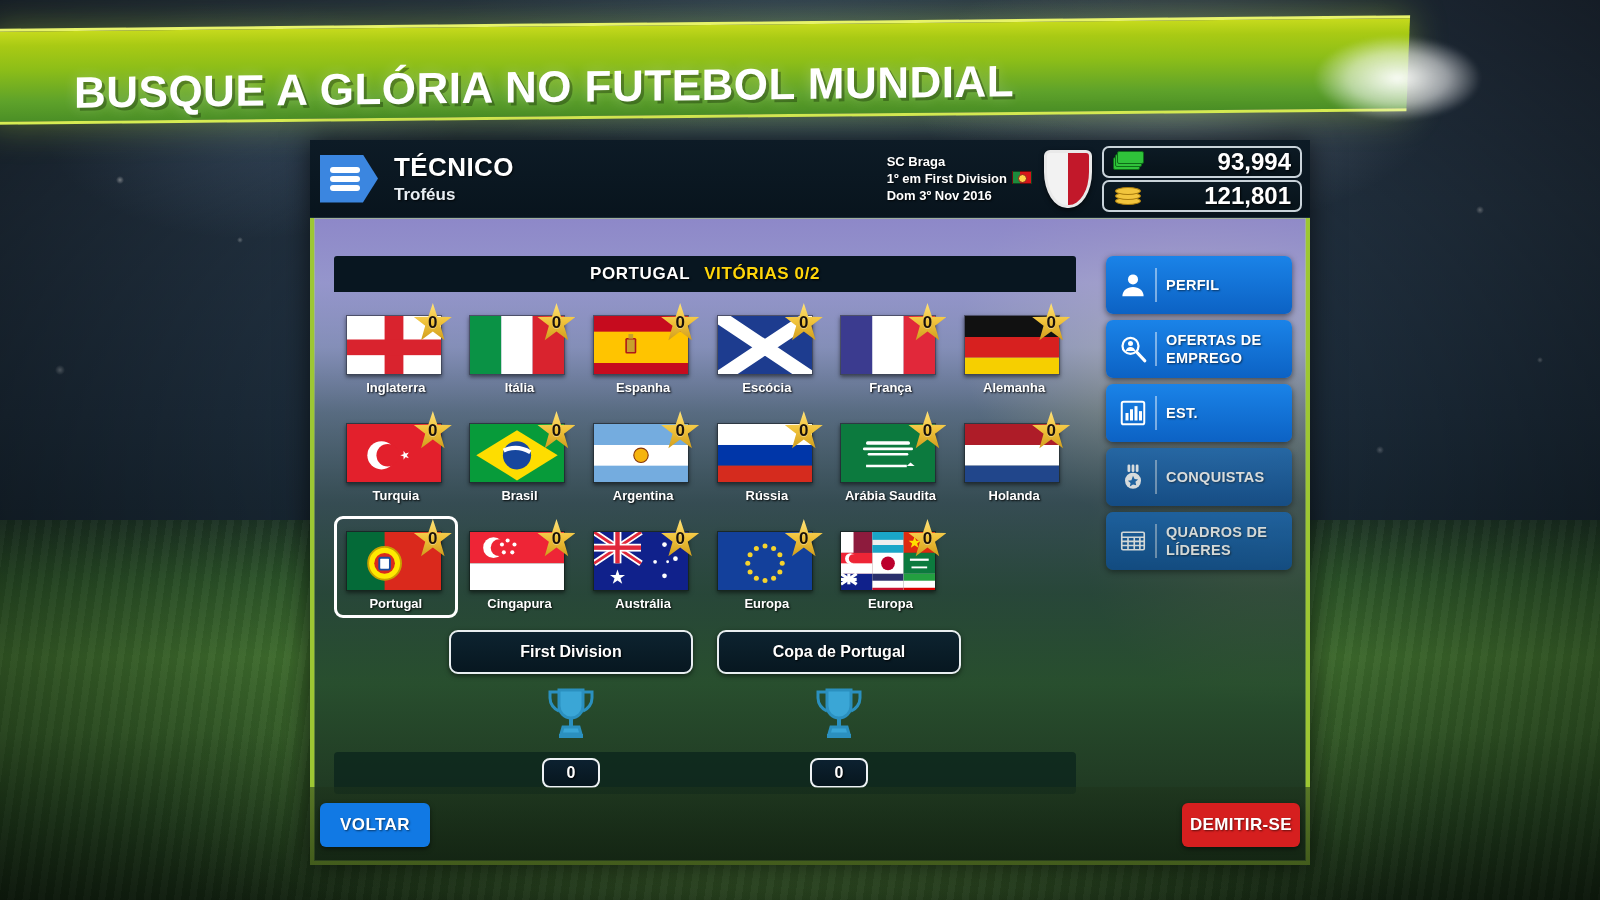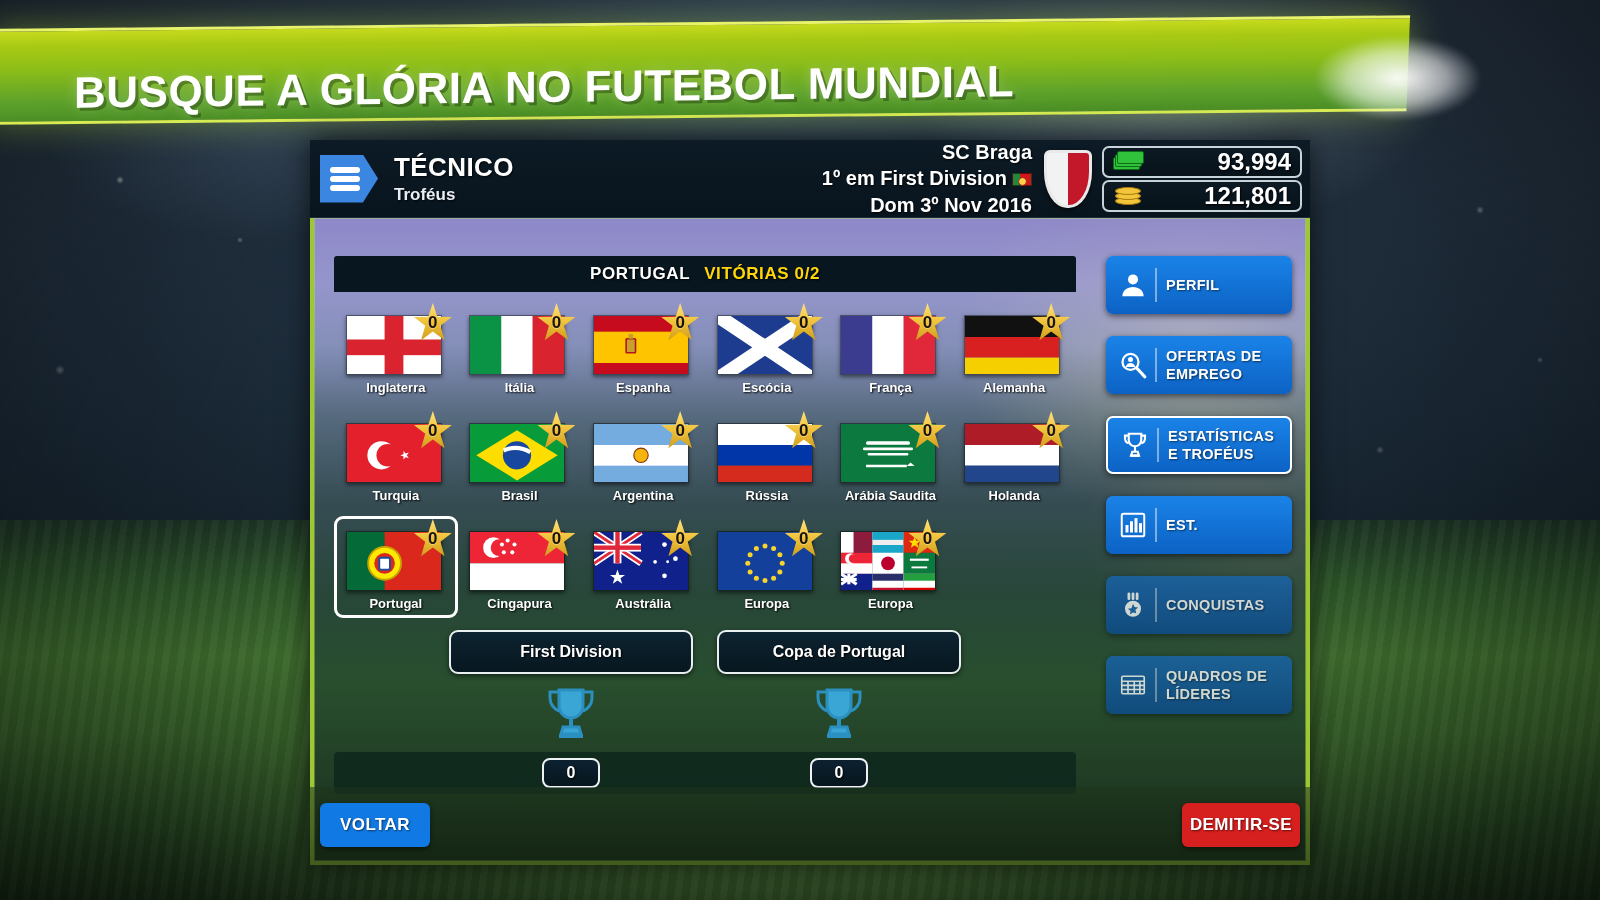--- a/index.html
+++ b/index.html
@@ -111,22 +111,22 @@
   .title-main {
     font-size: 26px; font-weight: 700; color: #ffffff; letter-spacing: .4px;
     text-shadow: 1px 1px 2px rgba(0,0,0,.8);
   }
   .title-sub {
     font-size: 17px; font-weight: 700; color: #e8eef3; margin-top: 2px;
     text-shadow: 1px 1px 2px rgba(0,0,0,.8);
   }
 
   .club-block {
-    margin-left: auto; text-align: right; color: #ffffff;
-    font-size: 20px; font-weight: 700; line-height: 1.33;
+    margin-left: auto; text-align: left; color: #ffffff;
+    font-size: 13px; font-weight: 700; line-height: 1.33;
     text-shadow: 1px 1px 2px rgba(0,0,0,.85);
   }
   .club-line { white-space: nowrap; }
   .mini-flag {
     display: inline-block; width: 20px; height: 13px; vertical-align: -1px;
     margin-left: 5px; border: 1px solid rgba(0,0,0,.5);
     background: linear-gradient(90deg, #1d8a3c 0 40%, #d7141a 40% 100%);
     position: relative;
   }
   .mini-flag::after {
@@ -283,21 +283,21 @@
     border: 2px solid #eef2f5;
     background: linear-gradient(180deg, #0c2130 0%, #07161e 100%);
     display: flex; align-items: center; justify-content: center;
     color: #ffffff; font-size: 16px; font-weight: 700;
     text-shadow: 1px 1px 2px #000;
   }
 
   
   .side-menu {
     position: absolute; right: 18px; top: 38px; width: 186px;
-    display: flex; flex-direction: column; gap: 22px;
+    display: flex; flex-direction: column; gap: 6px;
   }
   .menu-item {
     position: relative; height: 58px; border-radius: 7px;
     background: linear-gradient(180deg, #1a83e8 0%, #0c62c4 100%);
     display: flex; align-items: center; padding: 0 8px;
     box-shadow: 0 2px 6px rgba(0,0,0,.55);
     overflow: hidden;
   }
   .menu-item.active { border: 2px solid #ffffff; }
   .menu-item.dim {
@@ -811,34 +811,20 @@
               <svg width="30" height="30" viewBox="0 0 24 24" fill="none" stroke="#fff" stroke-width="1.8">
                 <circle cx="10" cy="9.5" r="6.4"></circle>
                 <path d="M15 14.5 L21.5 21.5" stroke-linecap="round" stroke-width="2.4"></path>
                 <circle cx="10" cy="7.6" r="2" fill="#fff" stroke="none"></circle>
                 <path d="M6.2 13.5c.4-2.2 2-3.2 3.8-3.2s3.4 1 3.8 3.2z" fill="#fff" stroke="none"></path>
               </svg>
             </span>
             <span class="menu-div"></span>
             <span class="menu-label">OFERTAS DE EMPREGO</span>
           </div>
-          <div class="menu-item active">
-            <span class="menu-ico">
-              <svg width="30" height="30" viewBox="0 0 24 24" fill="none" stroke="#fff" stroke-width="1.7">
-                <path d="M7 3h10v5a5 5 0 0 1-10 0z"></path>
-                <path d="M7 4.5H4v2c0 2.2 1.4 3.6 3 4"></path>
-                <path d="M17 4.5h3v2c0 2.2-1.4 3.6-3 4"></path>
-                <path d="M12 13v4"></path>
-                <path d="M8.5 20.5h7"></path>
-                <path d="M9.8 17.4h4.4l1 3.1H8.8z"></path>
-              </svg>
-            </span>
-            <span class="menu-div"></span>
-            <span class="menu-label">ESTATÍSTICAS E TROFÉUS</span>
-          </div>
           <div class="menu-item">
             <span class="menu-ico">
               <svg width="30" height="30" viewBox="0 0 24 24" fill="#fff">
                 <rect x="3" y="3" width="18" height="18" rx="1.5" fill="none" stroke="#fff" stroke-width="1.6"></rect>
                 <rect x="6" y="12" width="2.4" height="6"></rect>
                 <rect x="9.6" y="9" width="2.4" height="9"></rect>
                 <rect x="13.2" y="6.5" width="2.4" height="11.5"></rect>
                 <rect x="16.8" y="10.5" width="2.4" height="7.5"></rect>
               </svg>
             </span>

